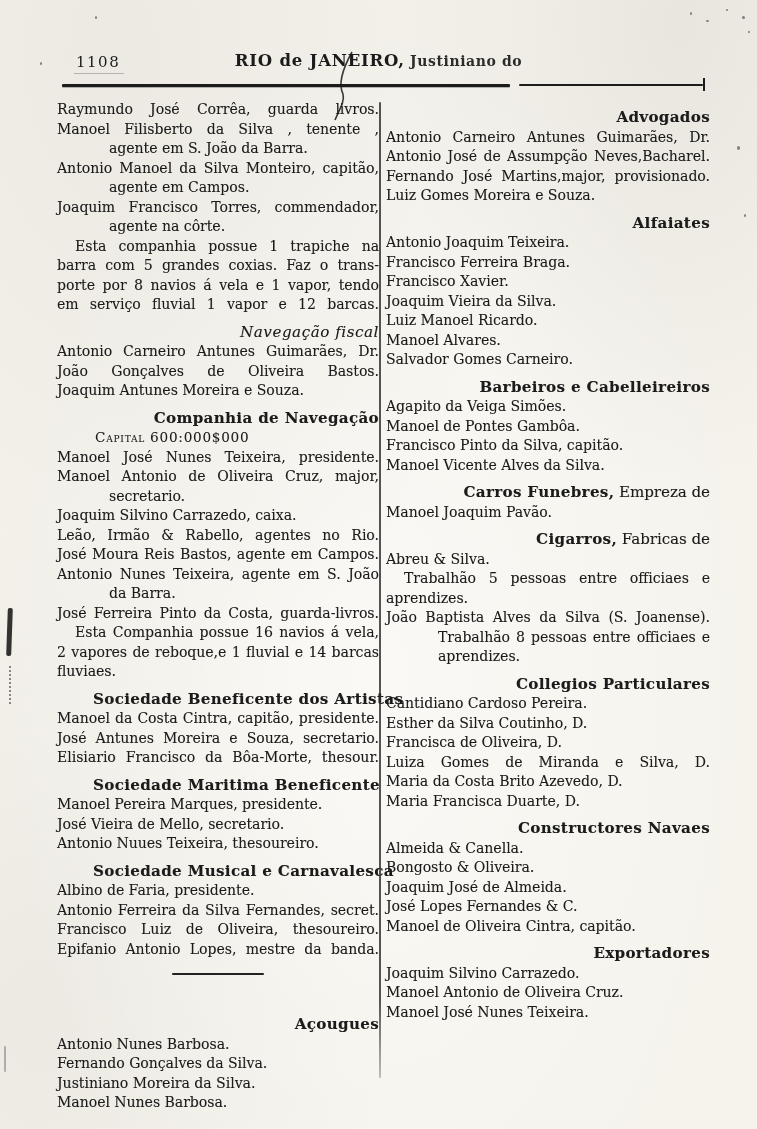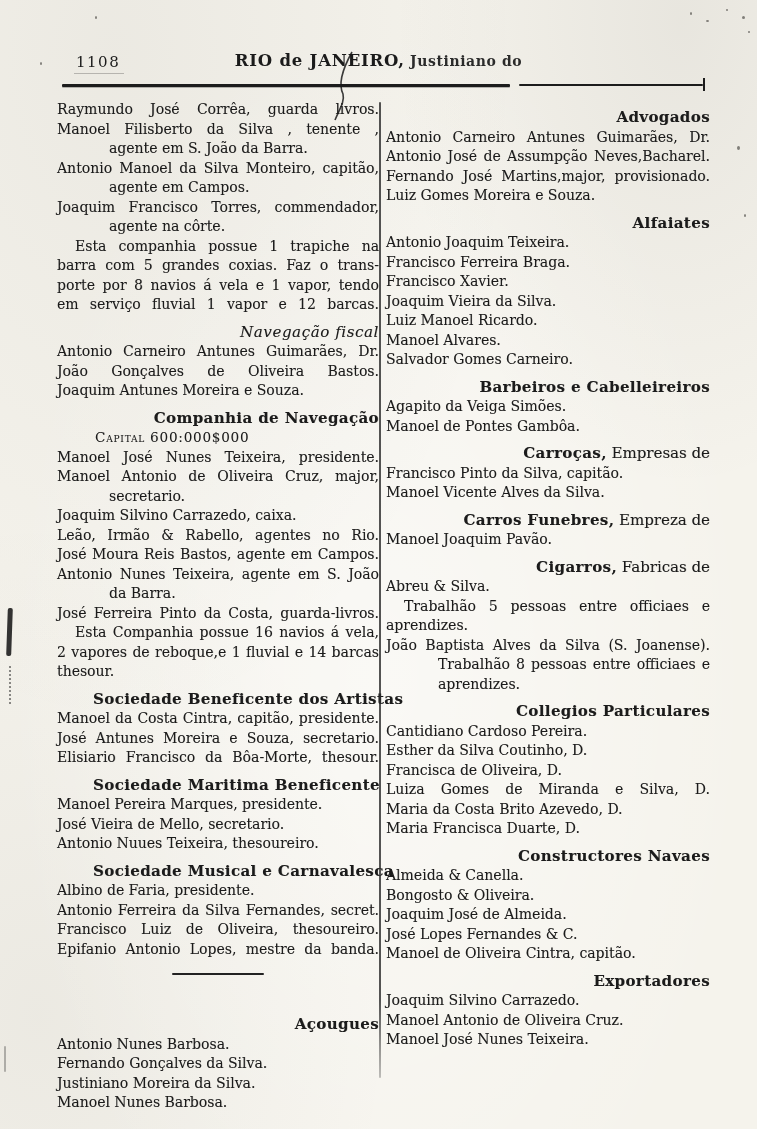--- a/index.html
+++ b/index.html
@@ -124,21 +124,21 @@
         <div class="line full">Manoel Antonio de Oliveira Cruz, major,</div>
         <div class="line ind-hang">secretario.</div>
         <div class="line">Joaquim Silvino Carrazedo, caixa.</div>
         <div class="line full">Leão, Irmão &amp; Rabello, agentes no Rio.</div>
         <div class="line full">José Moura Reis Bastos, agente em Campos.</div>
         <div class="line full">Antonio Nunes Teixeira, agente em S. João</div>
         <div class="line ind-hang">da Barra.</div>
         <div class="line full">José Ferreira Pinto da Costa, guarda-livros.</div>
         <div class="line ind-para full">Esta Companhia possue 16 navios á vela,</div>
         <div class="line full">2 vapores de reboque,e 1 fluvial e 14 barcas</div>
-        <div class="line">thesour.</div>
+        <div class="line">fluviaes.</div>
       </section>
       <section>
         <h3 class="heading"><span class="h-main">Sociedade Beneficente dos Artistas</span></h3>
         <div class="line full">Manoel da Costa Cintra, capitão, presidente.</div>
         <div class="line full">José Antunes Moreira e Souza, secretario.</div>
         <div class="line full">Elisiario Francisco da Bôa-Morte, thesour.</div>
       </section>
       <section>
         <h3 class="heading"><span class="h-main">Sociedade Maritima Beneficente</span></h3>
         <div class="line">Manoel Pereira Marques, presidente.</div>
@@ -181,21 +181,20 @@
         <div class="line">Luiz Manoel Ricardo.</div>
         <div class="line">Manoel Alvares.</div>
         <div class="line">Salvador Gomes Carneiro.</div>
       </section>
       <section>
         <h3 class="heading"><span class="h-main">Barbeiros e Cabelleireiros</span></h3>
         <div class="line">Agapito da Veiga Simões.</div>
         <div class="line">Manoel de Pontes Gambôa.</div>
       </section>
       <section>
-        <h3 class="heading"><span class="h-main">Carroças,</span><span class="h-suffix"> Empresas de</span></h3>
         <div class="line">Francisco Pinto da Silva, capitão.</div>
         <div class="line">Manoel Vicente Alves da Silva.</div>
       </section>
       <section>
         <h3 class="heading"><span class="h-main">Carros Funebres,</span><span class="h-suffix"> Empreza de</span></h3>
         <div class="line">Manoel Joaquim Pavão.</div>
       </section>
       <section>
         <h3 class="heading"><span class="h-main">Cigarros,</span><span class="h-suffix"> Fabricas de</span></h3>
         <div class="line">Abreu &amp; Silva.</div>

